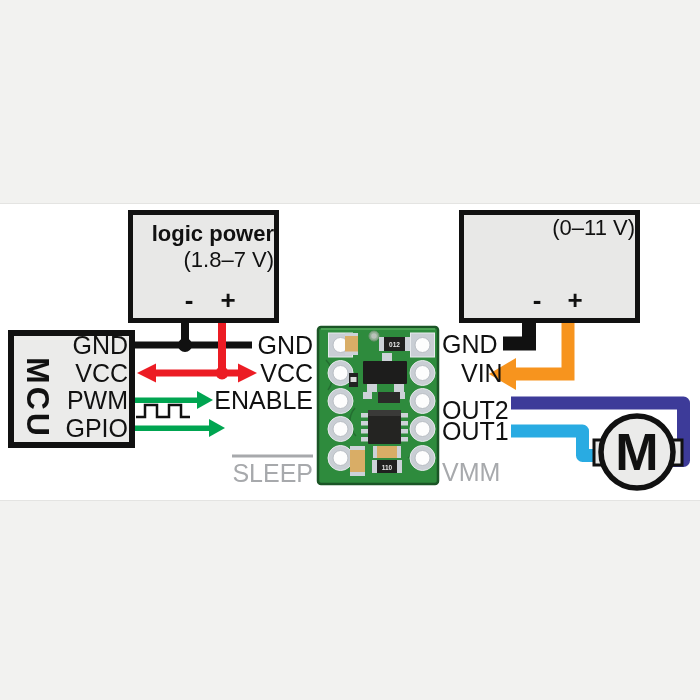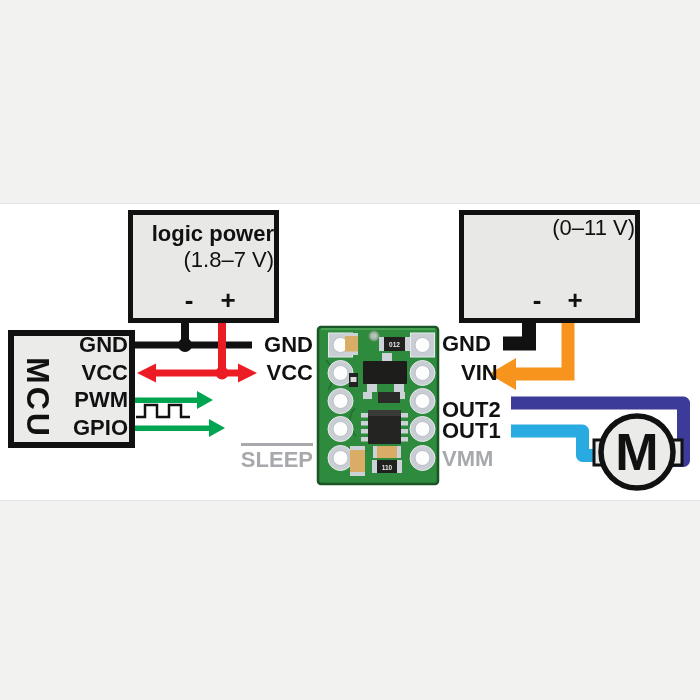--- a/index.html
+++ b/index.html
@@ -28,23 +28,23 @@
   #mcu-box{
     position:absolute;left:8px;top:330px;width:127px;height:118px;
     background:#ebebea;border:6px solid #111;box-sizing:border-box;
   }
   #mcu-label{
     position:absolute;left:37px;top:398px;
     transform:translate(-50%,-50%) rotate(90deg);
     font-weight:bold;font-size:32px;letter-spacing:3px;white-space:nowrap;
   }
 
-  .pin{position:absolute;transform:translateY(-50%);font-weight:bold;font-size:22px;white-space:nowrap;}
+  .pin{position:absolute;transform:translateY(-50%);font-weight:normal;font-size:25px;white-space:nowrap;}
   .pin.r{text-align:right;}
-  .muted{color:#a7a9ac;}
+  .muted{color:#a7a9ac;margin-top:13px;}
   .overline-bar{display:inline-block;border-top:3px solid #a7a9ac;padding-top:1px;}
 
   #dc-motor-label{
     position:absolute;left:638px;top:385px;transform:translate(-50%,-50%);
     font-weight:bold;font-size:24px;white-space:nowrap;
   }
   #motor-symbol{
     position:absolute;left:637px;top:453px;transform:translate(-50%,-52%);
     font-weight:bold;font-size:52px;
   }
@@ -191,20 +191,21 @@
 
   <div id="mcu-box"></div>
   <div id="mcu-label">MCU</div>
   <div class="pin r" style="right:572px;top:345px;">GND</div>
   <div class="pin r" style="right:572px;top:373px;">VCC</div>
   <div class="pin r" style="right:572px;top:400px;">PWM</div>
   <div class="pin r" style="right:572px;top:428px;text-align:right;">GPIO</div>
 
   <div class="pin r" style="right:387px;top:345px;">GND</div>
   <div class="pin r" style="right:387px;top:373px;">VCC</div>
+  <div class="pin r" style="right:387px;top:400px;">ENABLE</div>
   <div class="pin r muted" style="right:387px;top:458px;"><span class="overline-bar">SLEEP</span></div>
 
   <div class="pin" style="left:442px;top:344px;">GND</div>
   <div class="pin" style="left:461px;top:373px;">VIN</div>
   <div class="pin" style="left:442px;top:410px;">OUT2</div>
   <div class="pin" style="left:442px;top:431px;">OUT1</div>
   <div class="pin muted" style="left:442px;top:459px;">VMM</div>
 
   <div id="motor-symbol">M</div>
 

